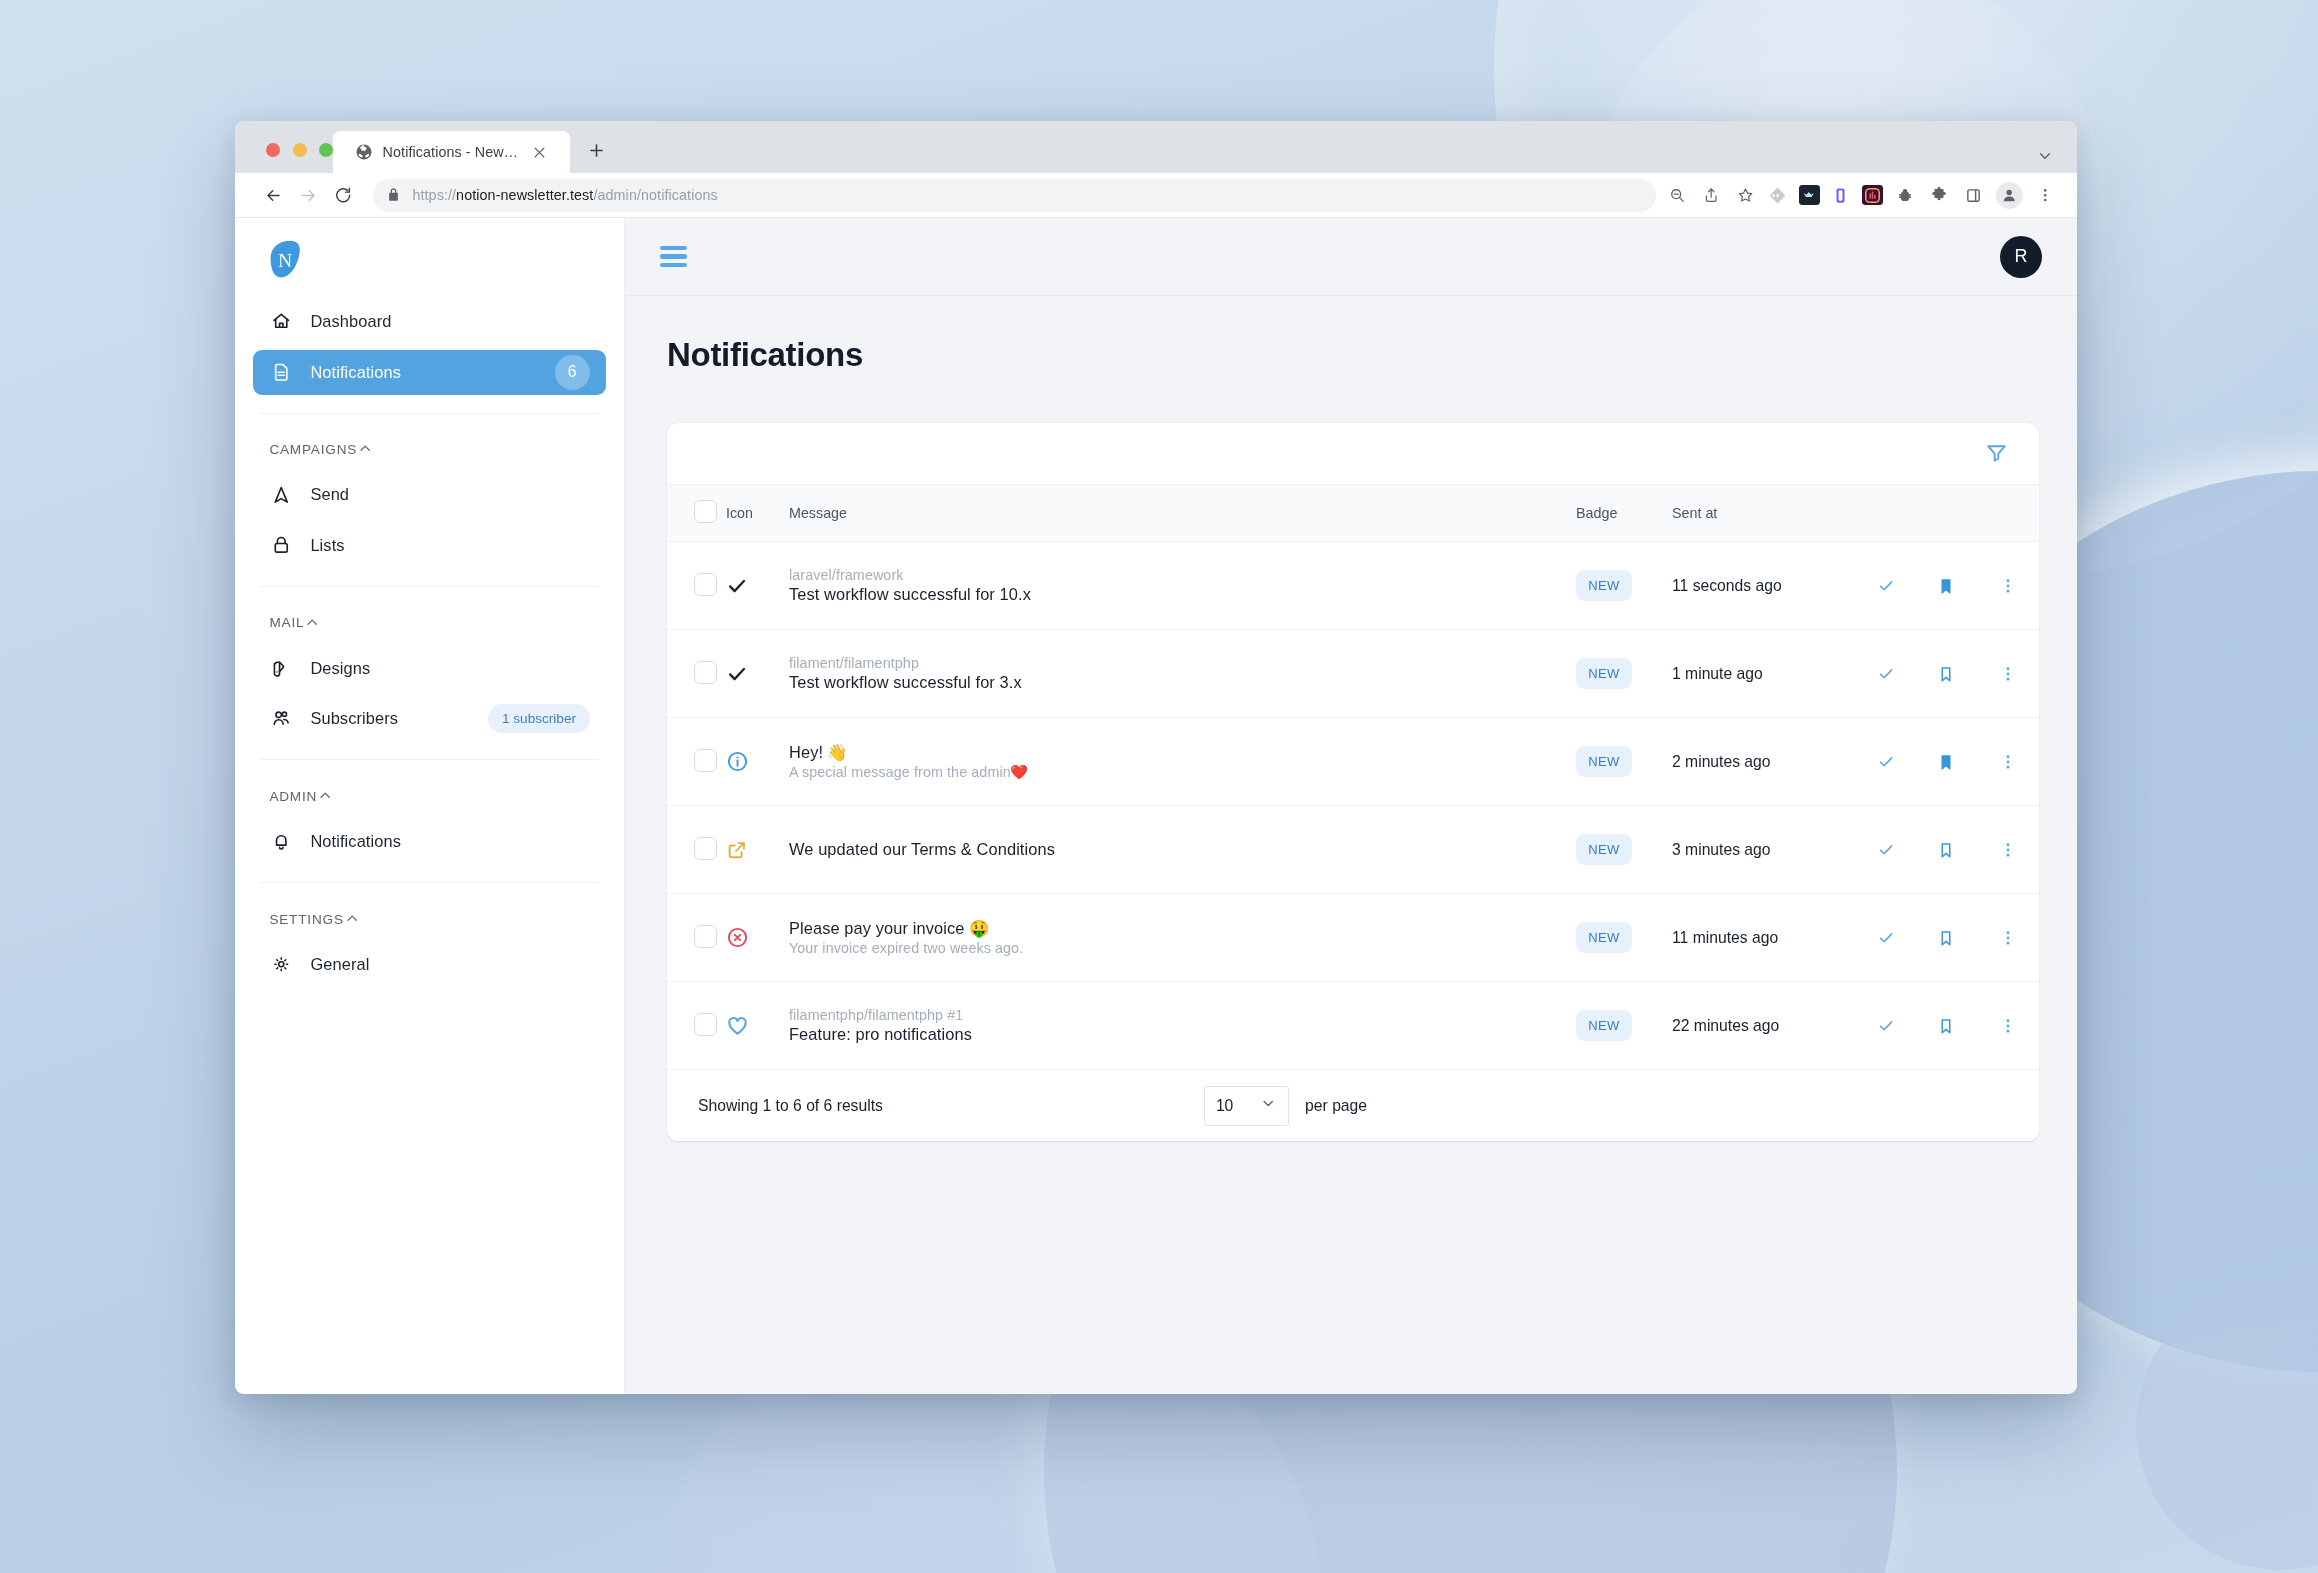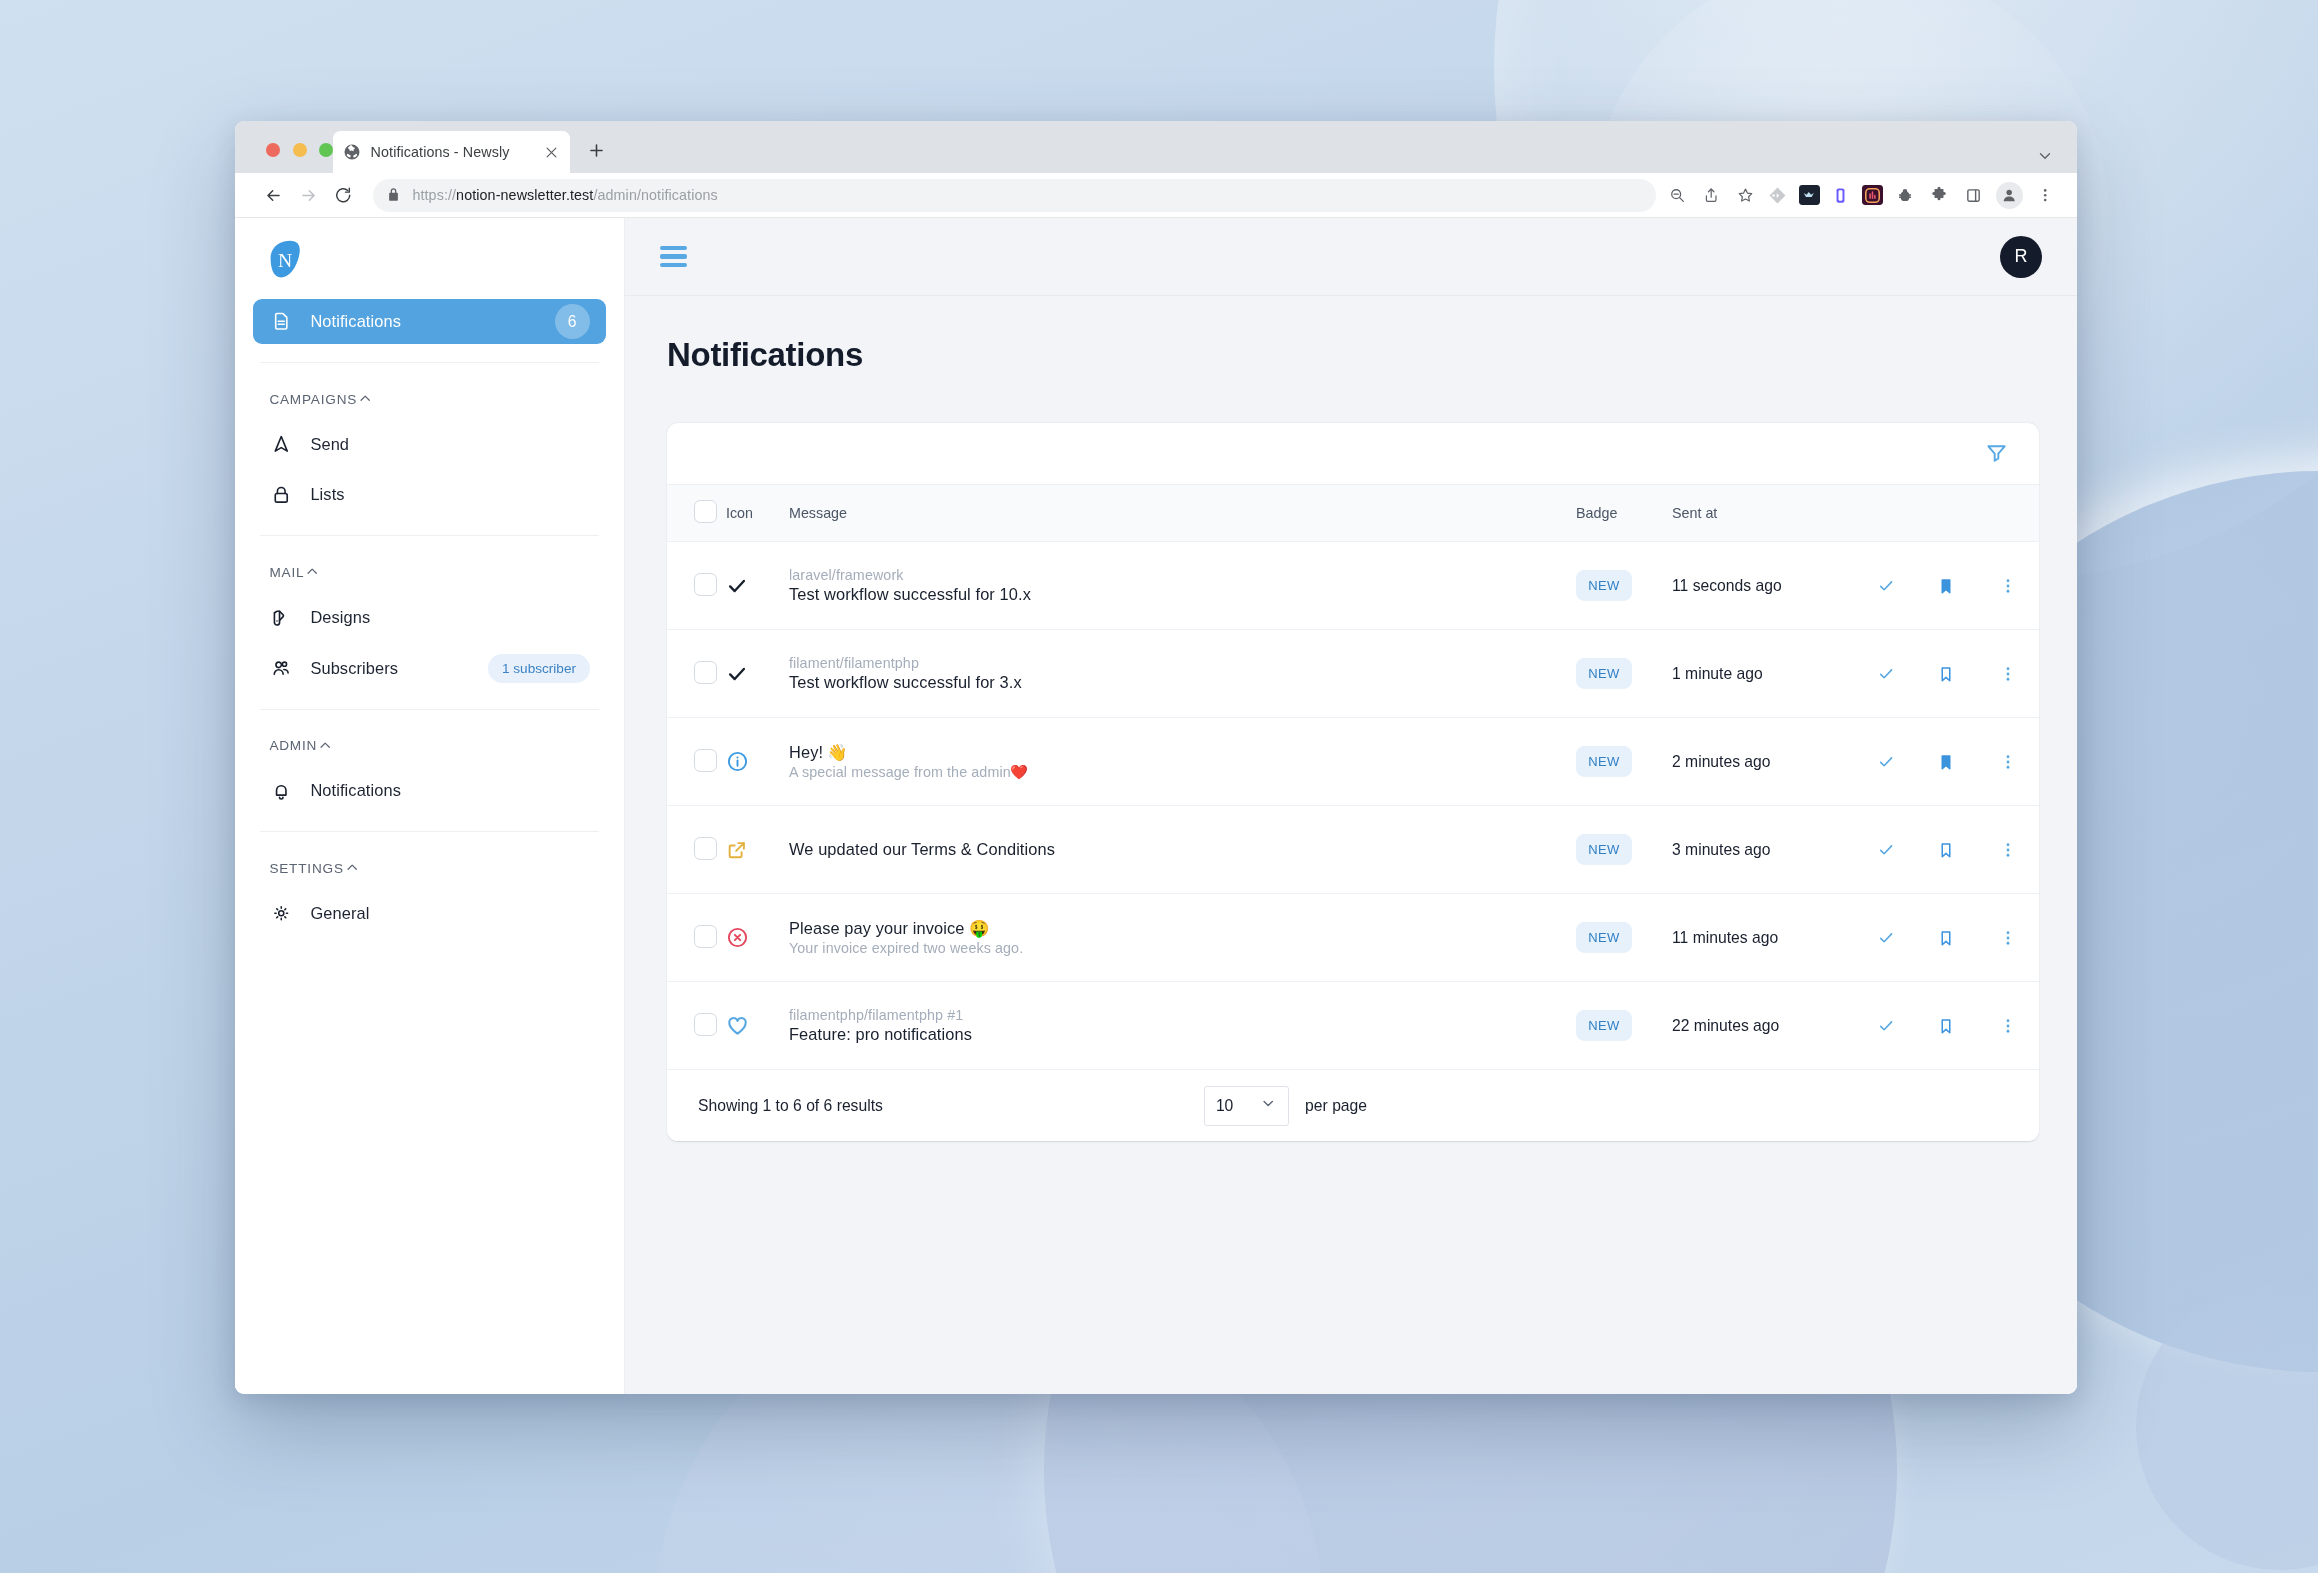--- a/index.html
+++ b/index.html
@@ -45,21 +45,21 @@
   .tabstrip {
     height:52px; background:#dee1e6; position:relative;
     display:flex; align-items:flex-end; padding-left:0;
   }
   .traffic { position:absolute; left:31px; top:22px; display:flex; gap:12.3px; }
   .dot { width:14.3px; height:14.3px; border-radius:50%; }
   .dot.red{background:#ed6a5e;} .dot.yellow{background:#f5bd4f;} .dot.green{background:#61c554;}
   .tab {
     margin-left:98px; width:237px; height:42px; background:#fff;
     border-radius:7.5px 7.5px 0 0; display:flex; align-items:center;
-    padding:0 10px; gap:9.6px; position:relative;
+    padding:0 22px; gap:9.6px; position:relative;
   }
   .tab-favicon { width:18px; height:18px; flex:none; }
   .tab-title { font-size:14.3px; color:#3c4043; white-space:nowrap; overflow:hidden;
     text-overflow:ellipsis; flex:1; letter-spacing:0.1px;}
   .tab-close { width:18px; height:18px; flex:none; display:flex; align-items:center; justify-content:center;
     color:#5f6368; }
   .newtab { margin-left:15px; margin-bottom:11px; width:23px; height:23px;
     display:flex; align-items:center; justify-content:center; color:#3c4043; }
   .tabstrip-caret { position:absolute; right:23px; top:26px; color:#5f6368; }
 
@@ -341,20 +341,30 @@
         <div class="brand-logo">
           <svg viewBox="0 0 64 64" width="42" height="42">
             <path d="M10 30C10 14 24 4 40 4c12 0 16 8 14 20-3 18-14 36-28 36C14 60 10 46 10 30z" fill="#3d9ae0"></path>
             <text x="32" y="44" font-family="Liberation Serif, serif" font-size="30" fill="#fff" text-anchor="middle">N</text>
           </svg>
         </div>
       </div>
 
       <div class="sidebar-scroll">
 
+        <div class="nav-item">
+          <span class="ico">
+            <svg viewBox="0 0 24 24" width="20.5" height="20.5" fill="none" stroke="#19202e" stroke-width="1.9" stroke-linecap="round" stroke-linejoin="round">
+              <path d="M3.5 11L12 4l8.5 7"></path>
+                <path d="M5.5 10v9h13v-9"></path>
+                <path d="M10 19v-4.5h4V19"></path>
+            </svg>
+          </span>
+          <span class="nav-label">Dashboard</span>
+        </div>
 
         <div class="nav-item active">
           <span class="ico">
             <svg viewBox="0 0 24 24" width="20.5" height="20.5" fill="none" stroke="#ffffff" stroke-width="1.9" stroke-linecap="round" stroke-linejoin="round">
               <path d="M14 3H7a1.5 1.5 0 00-1.5 1.5v15A1.5 1.5 0 007 21h10a1.5 1.5 0 001.5-1.5V7.5z"></path>
               <path d="M8.5 12h7M8.5 15.5h7"></path>
             </svg>
           </span>
           <span class="nav-label">Notifications</span>
           <span class="count-pill">6</span>

